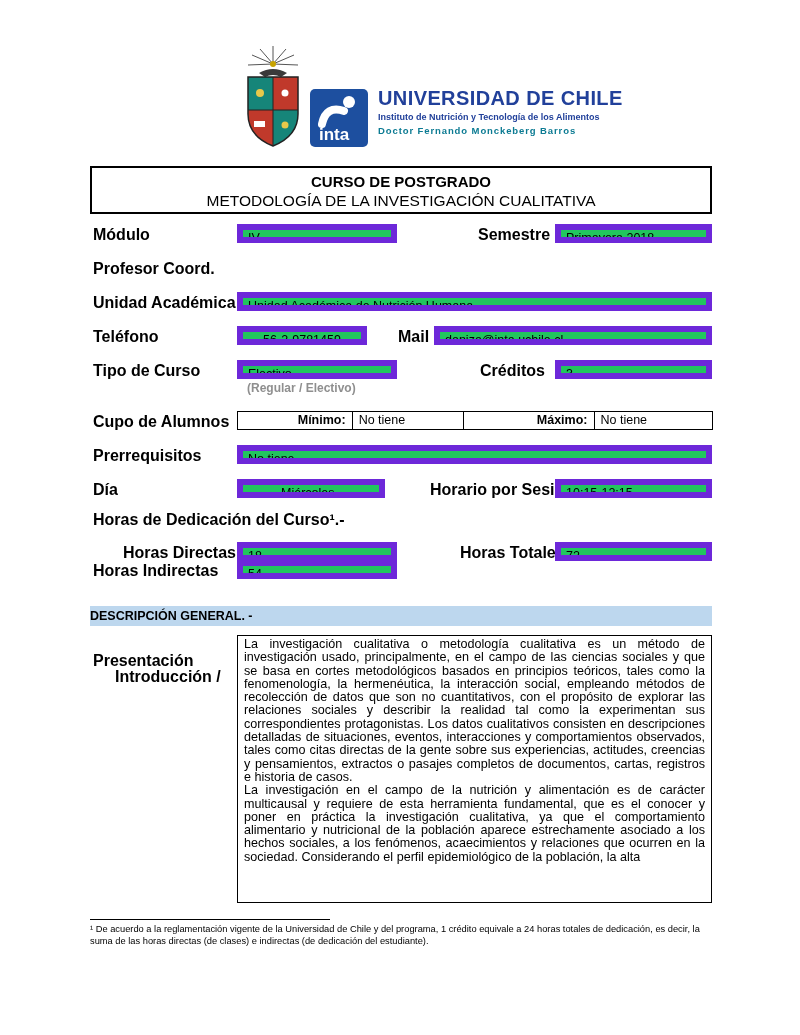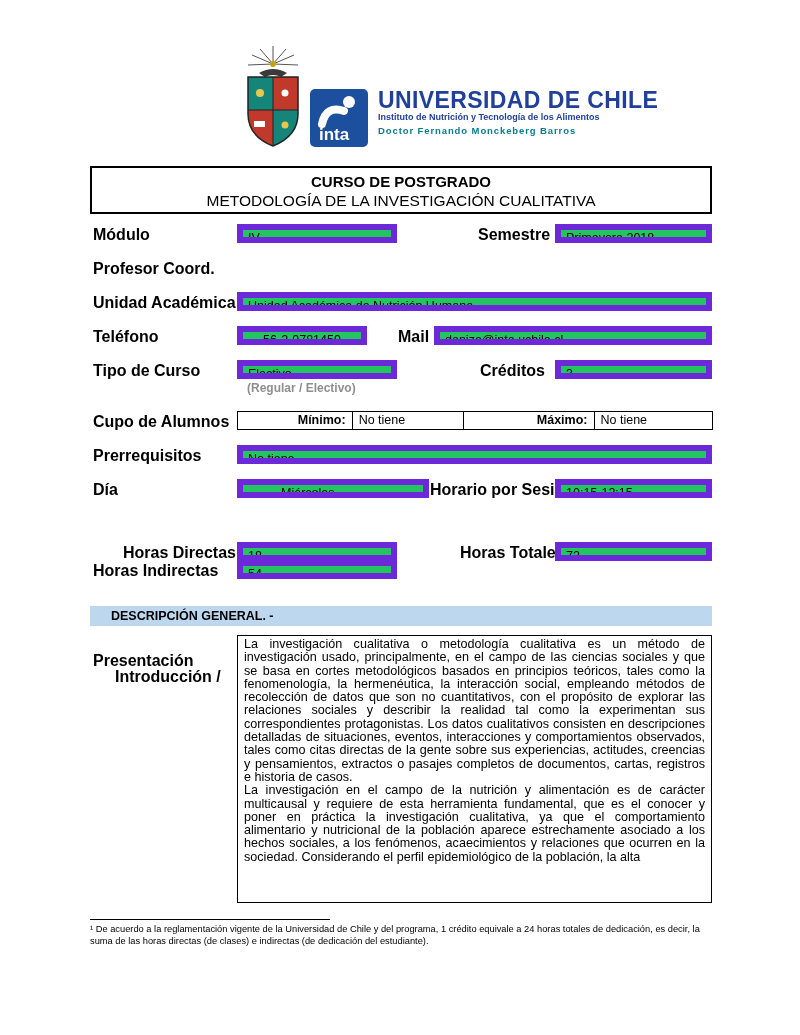--- a/index.html
+++ b/index.html
@@ -46,35 +46,35 @@
 
   .hint {
     position: absolute; left: 247px; top: 381px;
     font-size: 12px; font-weight: bold; color: #8f8f8f; white-space: nowrap;
   }
 
   .section-hdr {
     position: absolute; left: 90px; top: 606px; width: 622px; height: 20px;
     background: #BDD7EE;
     font-size: 12.5px; font-weight: bold; line-height: 20px;
-    padding-left: 21px;
+    padding-left: 0;
   }
 
   .intro-box {
     position: absolute; left: 237px; top: 635px; width: 475px; height: 268px;
     border: 1px solid #000;
     padding: 2px 6px;
     font-size: 12.6px; line-height: 13.3px;
     text-align: justify;
     overflow: hidden;
   }
 
   .lh-uni {
     position: absolute; left: 378px; top: 87px;
-    font-size: 23px; font-weight: bold; letter-spacing: 0.4px;
+    font-size: 20px; font-weight: bold; letter-spacing: 0.4px;
     color: #21409A; white-space: nowrap;
   }
   .lh-inst {
     position: absolute; left: 378px; top: 112px;
     font-size: 9px; font-weight: bold; color: #21409A; white-space: nowrap;
   }
   .lh-dir {
     position: absolute; left: 378px; top: 125px;
     font-size: 9.5px; font-weight: bold; letter-spacing: 0.9px;
     color: #0C7B93; white-space: nowrap;
@@ -168,24 +168,25 @@
     <div class="cell b" style="width:119px;">Mínimo:</div>
     <div class="cell" style="width:116px;">No tiene</div>
     <div class="cell b" style="width:135px;">Máximo:</div>
     <div class="cell" style="width:123px;">No tiene</div>
   </div>
 
   <div class="lbl" style="left:93px; top:446px;">Prerrequisitos</div>
   <div class="box" style="left:237px; top:445px; width:475px;">No tiene</div>
 
   <div class="lbl" style="left:93px; top:480px;">Día</div>
-  <div class="box" style="left:237px; top:479px; width:192px;padding-left:38px;">Miércoles</div>
+  <div class="box" style="left:237px; top:479px; width:148px;padding-left:38px;">Miércoles</div>
   <div class="lbl" style="left:430px; top:480px;">Horario por Sesión</div>
   <div class="box" style="left:555px; top:479px; width:157px;">10:15-12:15</div>
 
+  <div class="lbl" style="left:93px; top:510px;">Horas de Dedicación del Curso¹.-</div>
 
   <div class="lbl" style="left:93px; top:543px;padding-left:30px;">Horas Directas</div>
   <div class="box" style="left:237px; top:542px; width:160px;">18</div>
   <div class="lbl" style="left:460px; top:543px;">Horas Totales</div>
   <div class="box" style="left:555px; top:542px; width:157px;">72</div>
 
   <div class="lbl" style="left:93px; top:561px;">Horas Indirectas</div>
   <div class="box" style="left:237px; top:560px; width:160px;">54</div>
 
   <div class="section-hdr">DESCRIPCIÓN GENERAL. -</div>

